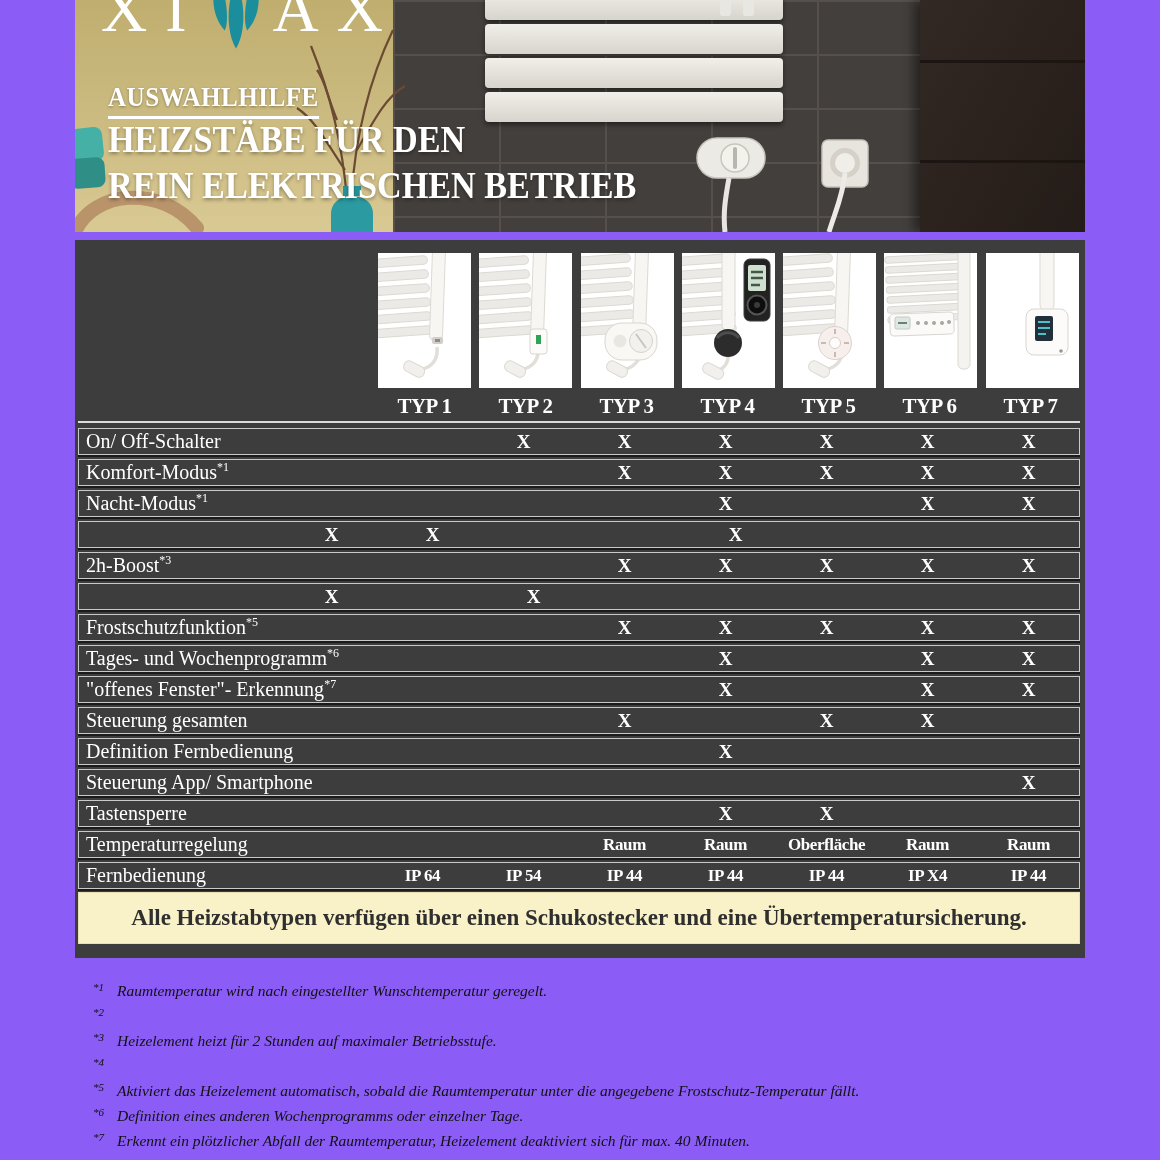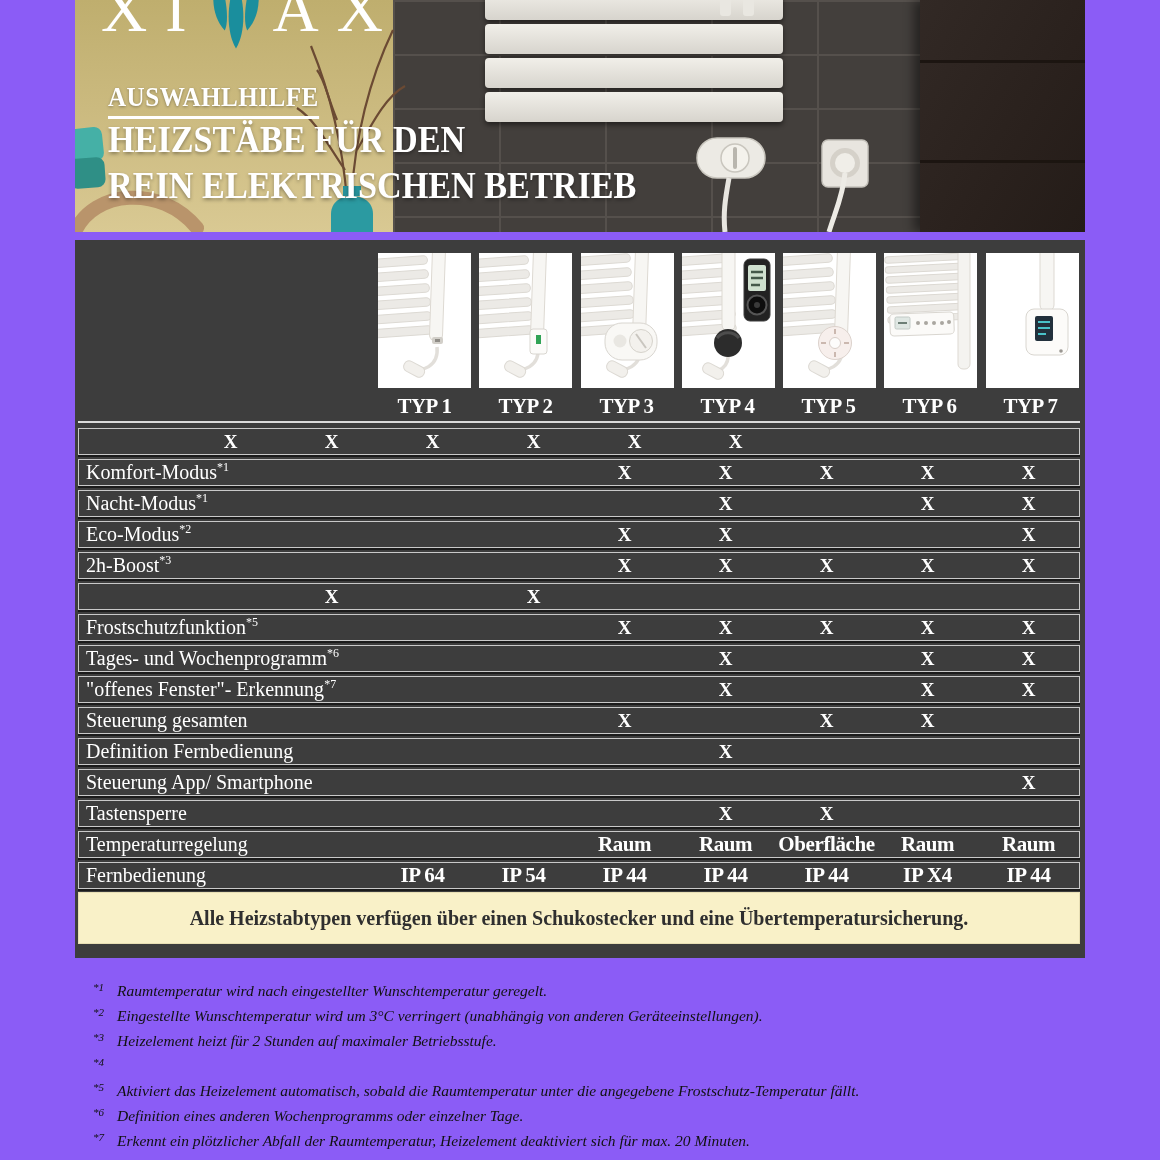--- a/index.html
+++ b/index.html
@@ -47,25 +47,25 @@
   .topline{position:absolute;left:3px;top:181px;width:1002px;height:2px;background:#dcdcdc;}
 
   .rows{position:absolute;left:3px;top:188px;width:1002px;}
   .trow{display:flex;height:25px;margin-bottom:4px;border:1px solid #c9c9c9;background:#3d3d3d;
         box-shadow:0 2px 0 rgba(0,0,0,.55);}
   .tlabel{flex:1;color:#fff;font-size:20px;line-height:25px;padding-left:7px;white-space:nowrap;}
   .tlabel sup{font-size:12px;line-height:0;}
   .tcells{width:707px;display:grid;grid-template-columns:repeat(7,101px);flex:none;}
   .tcell{text-align:center;color:#fff;font-weight:bold;line-height:25px;}
   .xmark{font-size:19px;}
-  .tval{font-size:21px;letter-spacing:-0.4px;}
+  .tval{font-size:17px;letter-spacing:-0.4px;}
 
   .note{position:absolute;left:3px;top:652px;width:1002px;height:52px;background:#f9f1c8;
         box-shadow:inset 0 0 0 1px #e8dfb4;display:flex;align-items:center;justify-content:center;}
-  .note-text{font-weight:bold;font-size:20px;color:#2f2f2f;}
+  .note-text{font-weight:bold;font-size:23px;color:#2f2f2f;}
 
   
   .footnotes{position:absolute;left:93px;top:981px;width:1000px;}
   .fn{display:flex;align-items:flex-start;font-style:italic;font-size:15.5px;color:#111;
       margin-bottom:5.5px;line-height:19.5px;white-space:nowrap;}
   .fn .mk{font-size:11px;margin-right:8px;position:relative;top:-3px;flex:none;width:16px;}
   .fn.cont{margin-left:24px;}
 </style>
 </head>
 <body>
@@ -263,20 +263,21 @@
         <div class="typ">TYP 2</div>
         <div class="typ">TYP 3</div>
         <div class="typ">TYP 4</div>
         <div class="typ">TYP 5</div>
         <div class="typ">TYP 6</div>
         <div class="typ">TYP 7</div>
       </div>
     <div class="topline"></div>
     <div class="rows" id="table-rows">
         <div class="trow">
+          <div class="tlabel">On/ Off-Schalter</div>
           <div class="tcells">
             <div class="tcell"></div>
             <div class="tcell xmark">X</div>
             <div class="tcell xmark">X</div>
             <div class="tcell xmark">X</div>
             <div class="tcell xmark">X</div>
             <div class="tcell xmark">X</div>
             <div class="tcell xmark">X</div>
           </div>
         </div>
@@ -298,21 +299,20 @@
             <div class="tcell"></div>
             <div class="tcell"></div>
             <div class="tcell"></div>
             <div class="tcell xmark">X</div>
             <div class="tcell"></div>
             <div class="tcell xmark">X</div>
             <div class="tcell xmark">X</div>
           </div>
         </div>
         <div class="trow">
-          <div class="tlabel">Eco-Modus<sup>*2</sup></div>
           <div class="tcells">
             <div class="tcell"></div>
             <div class="tcell"></div>
             <div class="tcell xmark">X</div>
             <div class="tcell xmark">X</div>
             <div class="tcell"></div>
             <div class="tcell"></div>
             <div class="tcell xmark">X</div>
           </div>
         </div>
@@ -453,39 +453,38 @@
     </div>
   </div>
 
   <div class="footnotes" id="footnotes">
       <div class="fn">
         <span class="mk">*1</span>
         <span>Raumtemperatur wird nach eingestellter Wunschtemperatur geregelt.</span>
       </div>
       <div class="fn">
         <span class="mk">*2</span>
-        <span>Eingestellte Wunschtemperatur wird um 3°C verringert (unabhängig von anderen Geräteeinstellungen).</span>
       </div>
       <div class="fn">
         <span class="mk">*3</span>
         <span>Heizelement heizt für 2 Stunden auf maximaler Betriebsstufe.</span>
       </div>
       <div class="fn">
         <span class="mk">*4</span>
       </div>
       <div class="fn">
         <span class="mk">*5</span>
         <span>Aktiviert das Heizelement automatisch, sobald die Raumtemperatur unter die angegebene Frostschutz-Temperatur fällt.</span>
       </div>
       <div class="fn">
         <span class="mk">*6</span>
         <span>Definition eines anderen Wochenprogramms oder einzelner Tage.</span>
       </div>
       <div class="fn">
         <span class="mk">*7</span>
-        <span>Erkennt ein plötzlicher Abfall der Raumtemperatur, Heizelement deaktiviert sich für max. 20 Minuten.</span>
+        <span>Erkennt ein plötzlicher Abfall der Raumtemperatur, Heizelement deaktiviert sich für max. 40 Minuten.</span>
       </div>
       <div class="fn cont">
         <span>sobald die Raumtemperatur wieder ansteigt. Anschließend kehrt das Heizelement in die vorherige Funktion zurück.</span>
       </div>
     </div>
 
 </div>
 
 </body></html>

